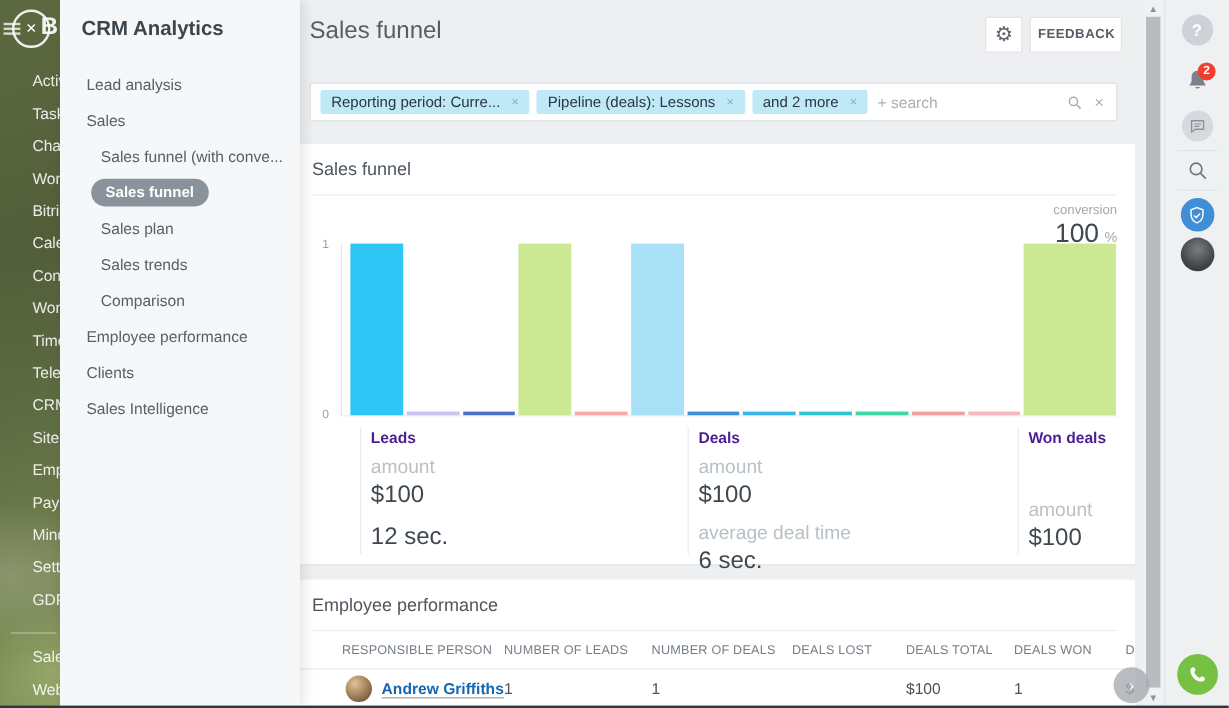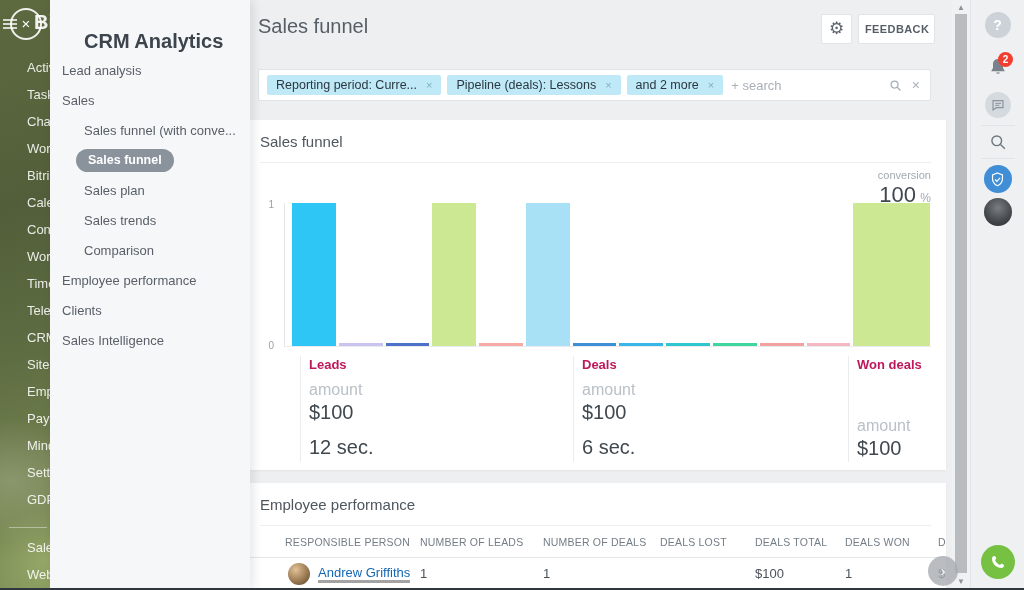--- a/index.html
+++ b/index.html
@@ -20,23 +20,23 @@
     text-align:center;padding:0;cursor:pointer;font-family:inherit;}
   .rail-items{position:absolute;top:54px;left:0;width:70px;}
   .rail-bottom{position:absolute;top:534px;left:0;width:70px;}
   .rail-item{height:27px;line-height:27px;padding-left:27px;font-size:13px;color:rgba(255,255,255,.88);
     white-space:nowrap;cursor:pointer;}
   .rail-divider{position:absolute;top:527px;left:9px;width:38px;height:1px;background:rgba(255,255,255,.4);}
 
   
   .menu-panel{position:absolute;left:50px;top:0;width:200px;height:590px;background:#f6f7f8;z-index:2;
     box-shadow:3px 0 10px rgba(0,0,0,.10);}
-  .panel-title{position:absolute;left:18px;top:14px;margin:16px;font-size:20px;font-weight:700;color:#3c444d;}
+  .panel-title{position:absolute;left:18px;top:14px;margin:0;font-size:17px;font-weight:700;color:#3c444d;}
   .menu-items{position:absolute;top:55px;left:0;right:0;}
-  .menu-item{height:30px;display:flex;align-items:center;padding-left:12px;font-size:13px;color:#585f68;cursor:pointer;white-space:nowrap;}
+  .menu-item{height:30px;display:flex;align-items:center;padding-left:22px;font-size:13px;color:#585f68;cursor:pointer;white-space:nowrap;}
   .menu-item.level1{padding-left:34px;}
   .menu-item.selected{padding-left:26px;}
   .menu-item.selected span{background:#8a929c;color:#fff;border-radius:12px;padding:4px 12px 5px;
     font-weight:700;font-size:12.5px;}
 
   
   .main{position:absolute;left:245px;top:0;width:701px;height:590px;}
   .page-title{position:absolute;left:13px;top:15px;margin:0;font-size:20px;font-weight:400;color:#565e66;}
   .icon-btn,.feedback-btn{position:absolute;top:14px;height:30px;background:#fff;border:1px solid #e0e4e7;
     border-radius:2px;box-sizing:border-box;cursor:pointer;font-family:inherit;}
@@ -78,34 +78,34 @@
   .bars{position:absolute;left:32px;right:1px;top:0;bottom:3px;display:flex;align-items:flex-end;gap:3px;}
   .bar{flex:1;}
   .bar.wide{flex:1.75;}
 
   
   .stats{position:absolute;left:55px;right:15px;top:236px;bottom:8px;display:flex;}
   .stat-col{border-left:1px solid #eaecee;padding-left:8px;box-sizing:border-box;}
   .stat-col:nth-child(1){width:273px;}
   .stat-col:nth-child(2){width:275px;}
   .stat-col:nth-child(3){flex:1;}
-  .stat-name{font-size:13px;font-weight:700;color:#be185d;margin:1px 0 9px;}
+  .stat-name{font-size:13px;font-weight:700;color:#4c1d95;margin:1px 0 9px;}
   .stat-label{font-size:16px;color:#b9c0c6;margin-bottom:2px;}
   .stat-value{font-size:20px;color:#40484f;margin-bottom:12px;}
   .stat-col.gap .stat-row{margin-top:45px;}
 
   
   .tbl-head,.tbl-row{position:absolute;left:0;right:0;display:grid;
     grid-template-columns:135px 123px 117px 95px 90px 93px 1fr;padding-left:40px;align-items:center;}
   .tbl-head{top:43px;height:31px;border-bottom:1px solid #e5e8ea;font-size:10.5px;color:#747d86;letter-spacing:.2px;}
   .tbl-row{top:74px;height:33px;font-size:13px;color:#49525a;}
   .person-cell{display:flex;align-items:center;gap:8px;margin-left:3px;}
   .avatar{width:22px;height:22px;border-radius:50%;flex:none;
     background:radial-gradient(circle at 35% 30%,#e4c197,#9a7a52 55%,#5d4a33 95%);}
-  .person-link{color:#1467b3;font-weight:400;border-bottom:3px solid #a3a3a3;cursor:pointer;white-space:nowrap;}
+  .person-link{color:#1467b3;font-weight:700;border-bottom:1px solid #a3a3a3;cursor:pointer;white-space:nowrap;}
 
   .scroll-right-btn{position:absolute;left:928px;top:556px;width:30px;height:30px;border-radius:50%;
     background:rgba(167,173,179,.8);border:none;color:#fff;font-size:14px;z-index:6;cursor:pointer;padding:0;}
 
   
   .scrollbar{position:absolute;left:952px;top:0;width:18px;height:588px;background:#f0f1f3;z-index:3;}
   .sb-arrow{position:absolute;left:0;width:18px;text-align:center;font-size:8px;color:#8e9296;cursor:pointer;}
   .sb-up{top:3px;}.sb-down{bottom:2px;}
   .sb-thumb{position:absolute;left:3px;right:3px;top:14px;bottom:15px;background:#b9bcbf;cursor:pointer;}
 
@@ -273,20 +273,21 @@
             <div class="stat-value">12 sec.</div>
           </div>
         </div>
         <div class="stat-col">
           <div class="stat-name">Deals</div>
           <div class="stat-row">
             <div class="stat-label">amount</div>
             <div class="stat-value">$100</div>
           </div>
           <div class="stat-row">
+            <div class="stat-label">average deal time</div>
             <div class="stat-value">6 sec.</div>
           </div>
         </div>
         <div class="stat-col gap">
           <div class="stat-name">Won deals</div>
           <div class="stat-row">
             <div class="stat-label">amount</div>
             <div class="stat-value">$100</div>
           </div>
         </div>

